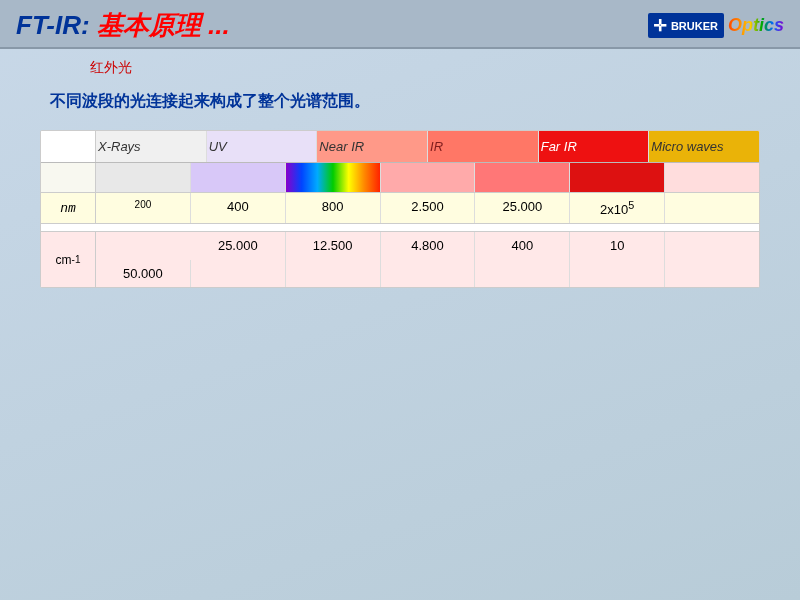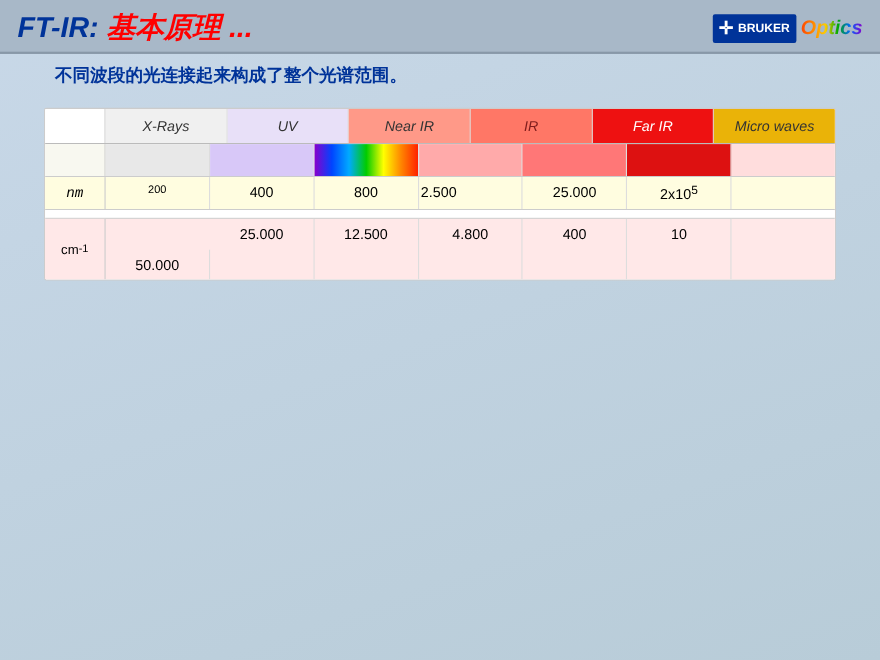--- a/index.html
+++ b/index.html
@@ -100,21 +100,21 @@
     }
 
     
     .header-row {
       display: flex;
       border-bottom: 1px solid #bbb;
     }
 
     .spec-cell {
       flex: 1;
-      text-align: center;
+      text-align: left;
       padding: 8px 2px;
       font-size: 13px;
       font-style: italic;
       color: #333;
       border-right: 1px solid #ddd;
     }
 
     .spec-cell:last-child {
       border-right: none;
     }
@@ -148,20 +148,21 @@
       <div class="logo-bruker">
         <span style="font-size:16px;">✛</span>
         <span>BRUKER</span>
       </div>
       <div class="logo-optics">Optics</div>
     </div>
   </div>
 
   <div class="content">
 
+    <div class="subtitle">红外光</div>
 
     <div class="description">不同波段的光连接起来构成了整个光谱范围。</div>
 
     <div class="spectrum-container">
 
       <div class="header-row">
         <div class="header-label"></div>
         <div class="spec-cell cell-xray">X-Rays</div>
         <div class="spec-cell cell-uv">UV</div>
         <div class="spec-cell cell-nearir">Near IR</div>
@@ -179,21 +180,21 @@
         <div style="flex:1;background:#ff7777;border-right:1px solid #ddd;"></div>
         <div style="flex:1;background:#dd1111;border-right:1px solid #ddd;"></div>
         <div style="flex:1;background:#ffdddd;"></div>
       </div>
 
       <div style="display:flex; background:#fffde0; border-bottom:1px solid #ccc;">
         <div style="width:55px;min-width:55px;padding:6px 4px;font-size:13px;font-style:italic;display:flex;align-items:center;justify-content:center;border-right:1px solid #ccc;background:#fffde0;font-family:Liberation Mono, monospace;">nm</div>
         <div style="flex:1;text-align:center;padding:6px 2px;font-size:10px;border-right:1px solid #ddd;">200</div>
         <div style="flex:1;text-align:center;padding:6px 2px;font-size:13px;border-right:1px solid #ddd;">400</div>
         <div style="flex:1;text-align:center;padding:6px 2px;font-size:13px;border-right:1px solid #ddd;">800</div>
-        <div style="flex:1;padding:6px 2px;font-size:13px;border-right:1px solid #ddd;">2.500</div>
+        <div style="flex:1;text-align:center;padding:6px 2px;font-size:13px;border-right:1px solid #ddd;">2.500</div>
         <div style="flex:1;text-align:center;padding:6px 2px;font-size:13px;border-right:1px solid #ddd;">25.000</div>
         <div style="flex:1;text-align:center;padding:6px 2px;font-size:13px;border-right:1px solid #ddd;">2x10<sup>5</sup></div>
         <div style="flex:1;text-align:center;padding:6px 2px;font-size:13px;"></div>
       </div>
 
       <div style="height:8px;background:white;border-bottom:1px solid #ccc;"></div>
 
       <div style="display:flex; background:#ffe8e8;">
         <div style="width:55px;min-width:55px;padding:6px 4px;font-size:12px;display:flex;align-items:center;justify-content:center;border-right:1px solid #ccc;background:#ffe8e8;">cm<sup>-1</sup></div>
         <div style="flex:1;text-align:center;padding:6px 2px;font-size:13px;border-right:1px solid #ddd;margin-top:28px;">50.000</div>

